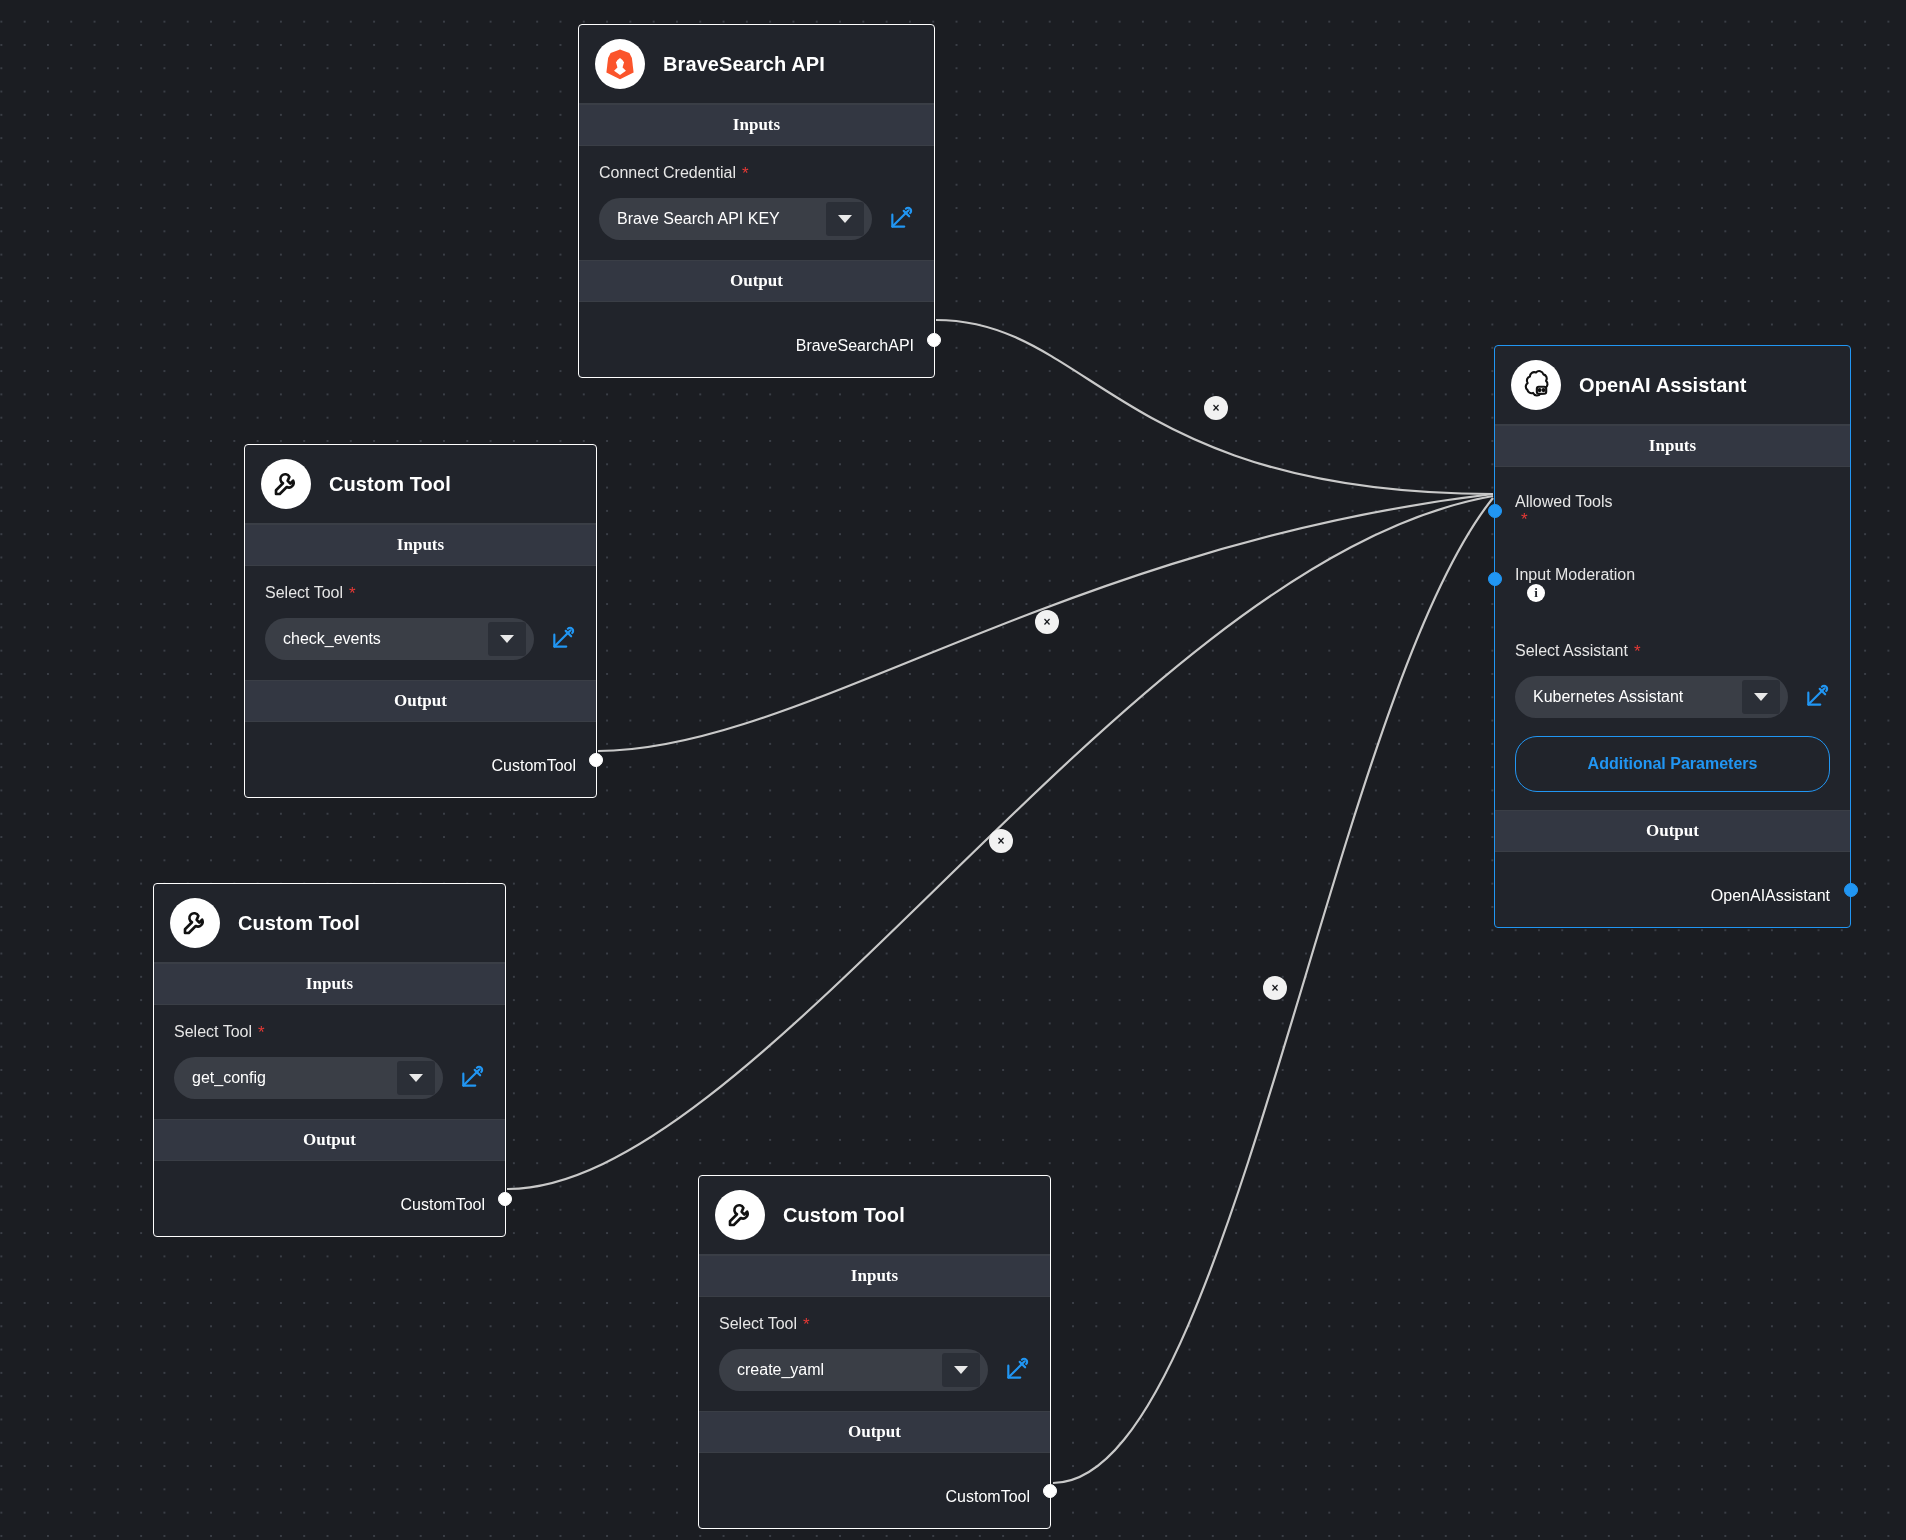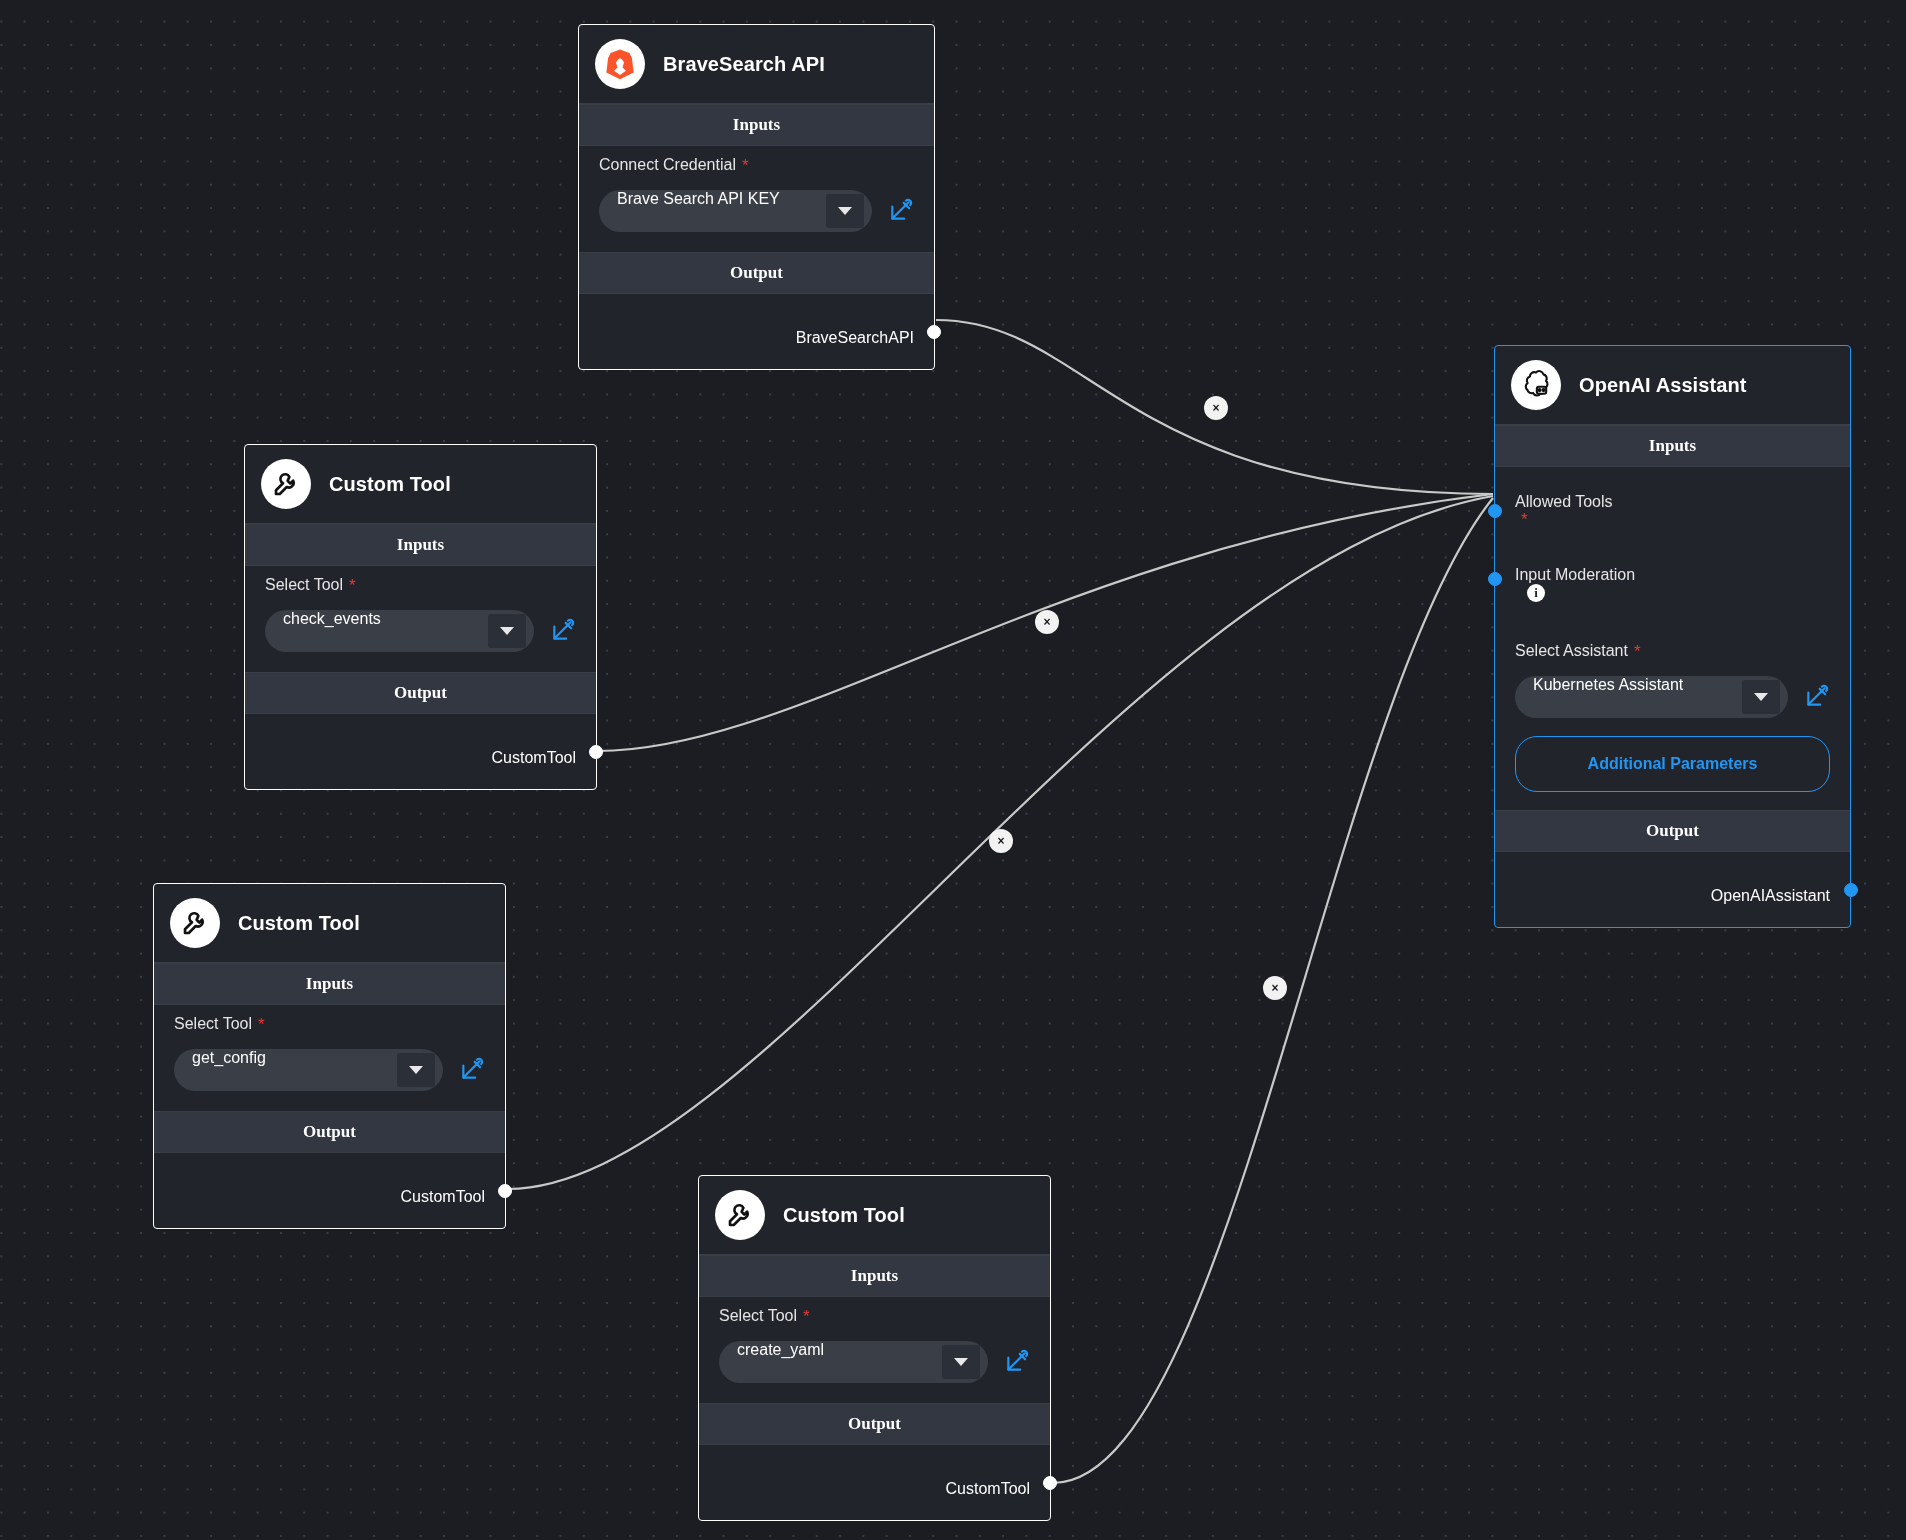--- a/index.html
+++ b/index.html
@@ -49,36 +49,36 @@
   .section-bar {
     background: #333742;
     text-align: center;
     font-size: 17px;
     font-weight: 700;
     padding: 10px 0;
     border-top: 1px solid #3a3e46;
     border-bottom: 1px solid #3a3e46;
     font-family: Liberation Serif, serif;
   }
-  .body { padding: 10px 20px 20px 20px; position: relative; }
+  .body { padding: 18px 20px 20px 20px; position: relative; }
 
   .field-label {
     font-size: 16px; color: #e6e6e6; margin-bottom: 16px;
     display: flex; align-items: center; gap: 6px;
   }
   .req { color: #e53935; font-size: 17px; line-height: 1; }
 
   .select-row { display: flex; align-items: center; gap: 16px; }
   .select {
     flex: 1 1 auto;
     position: relative;
     background: #3a3e46;
     border-radius: 22px;
     height: 42px;
-    display: flex; 
+    display: flex; align-items: center;
     padding-left: 18px; padding-right: 54px;
     font-size: 16px; color: #fff;
     overflow: hidden;
   }
   .select .caret-box {
     position: absolute; right: 8px; top: 4px;
     width: 38px; height: 34px;
     background: #2b2f37;
     border-radius: 3px;
     display: flex; align-items: center; justify-content: center;

